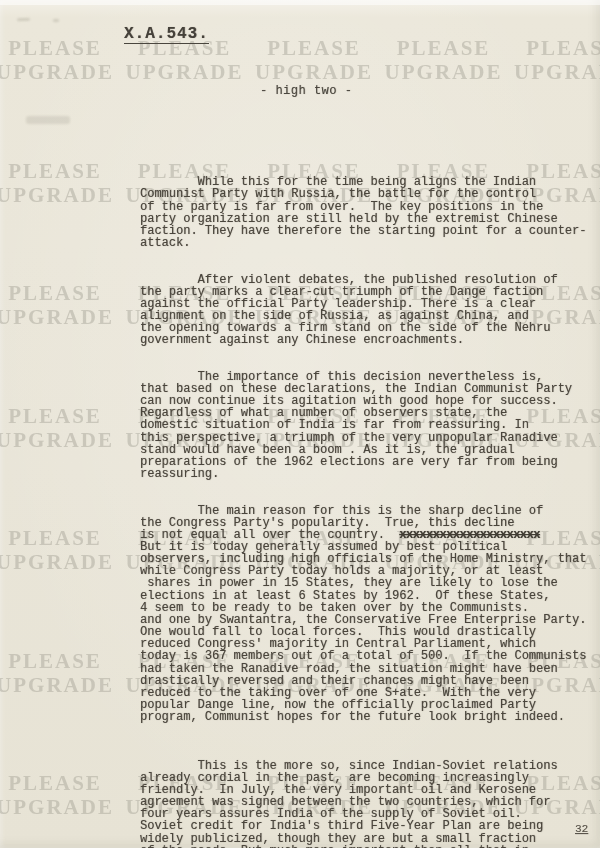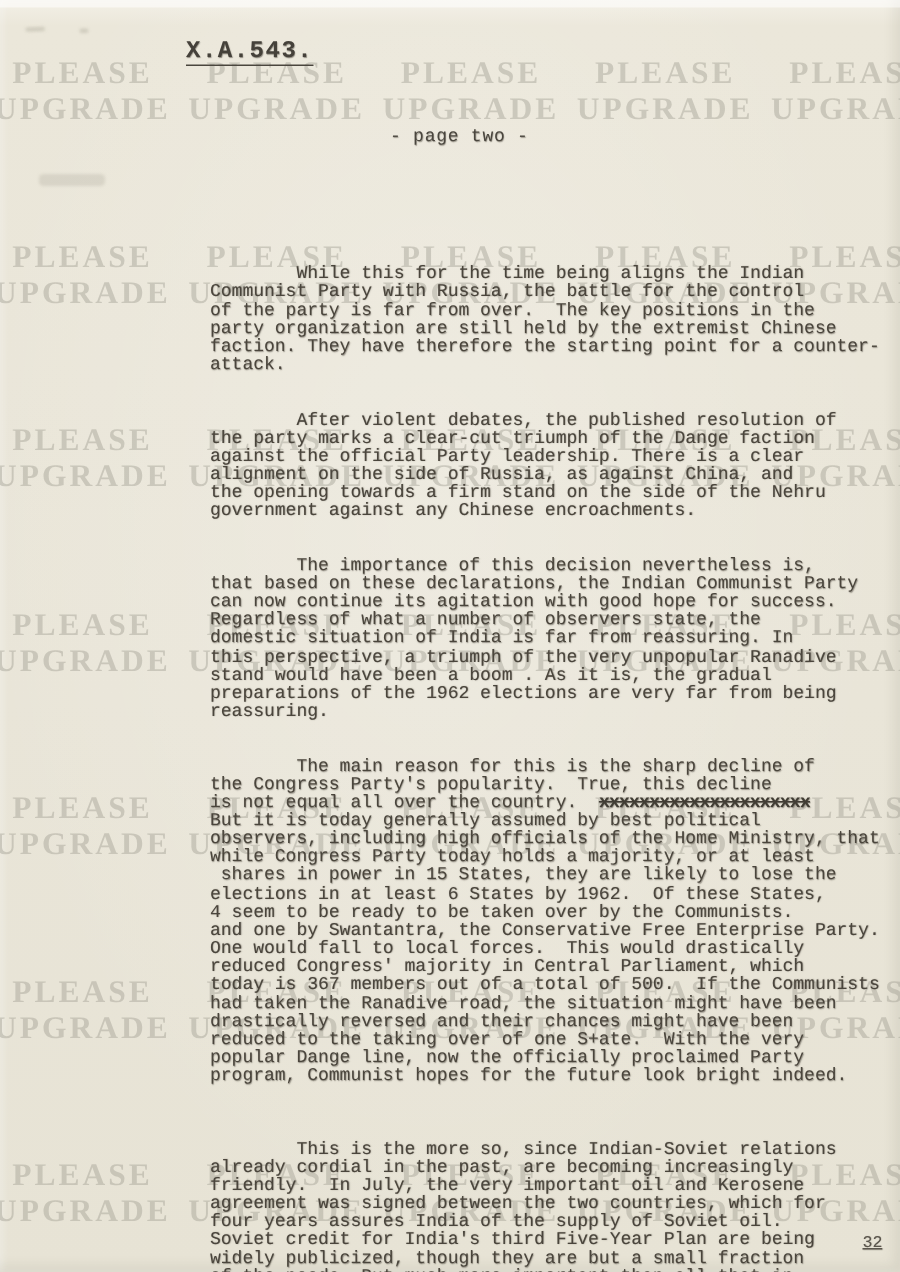--- a/index.html
+++ b/index.html
@@ -215,21 +215,21 @@
         <div>UPGRADE</div>
       </div>
     </div>
 
   <div class="smudge s1"></div>
   <div class="smudge s2"></div>
   <div class="smudge s3"></div>
 
   <div class="content">
     <div class="header-ref">X.A.543.</div>
-    <div class="page-label">- page two -</div>
+    <div class="page-label">- high two -</div>
 
     <div class="body-text">
       <div class="para">        While this for the time being aligns the Indian
 Communist Party with Russia, the battle for the control
 of the party is far from over.  The key positions in the
 party organization are still held by the extremist Chinese
 faction. They have therefore the starting point for a counter-
 attack.</div>
       <div class="para">        After violent debates, the published resolution of
 the party marks a clear-cut triumph of the Dange faction

